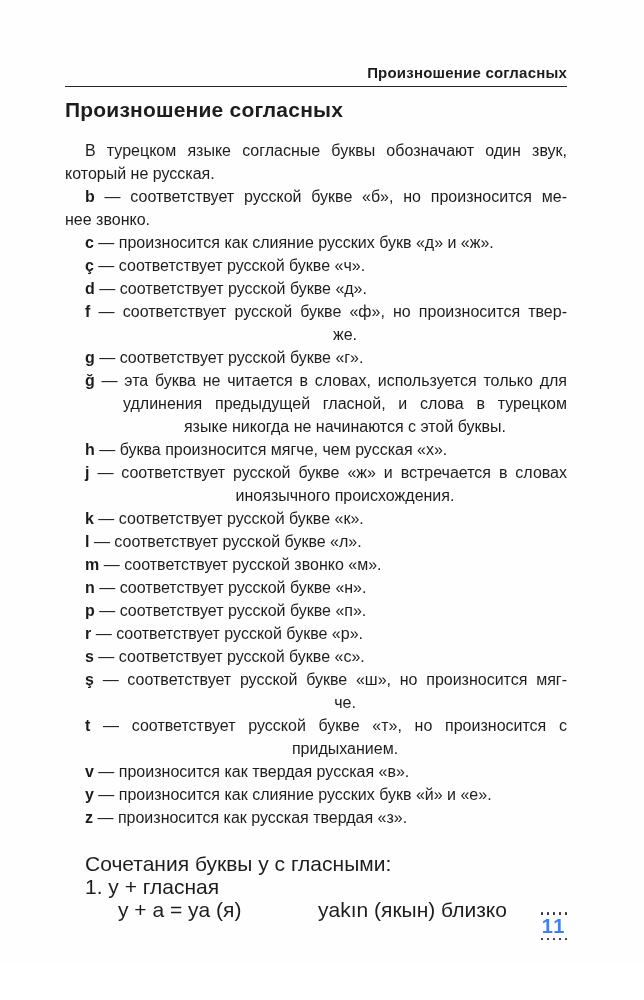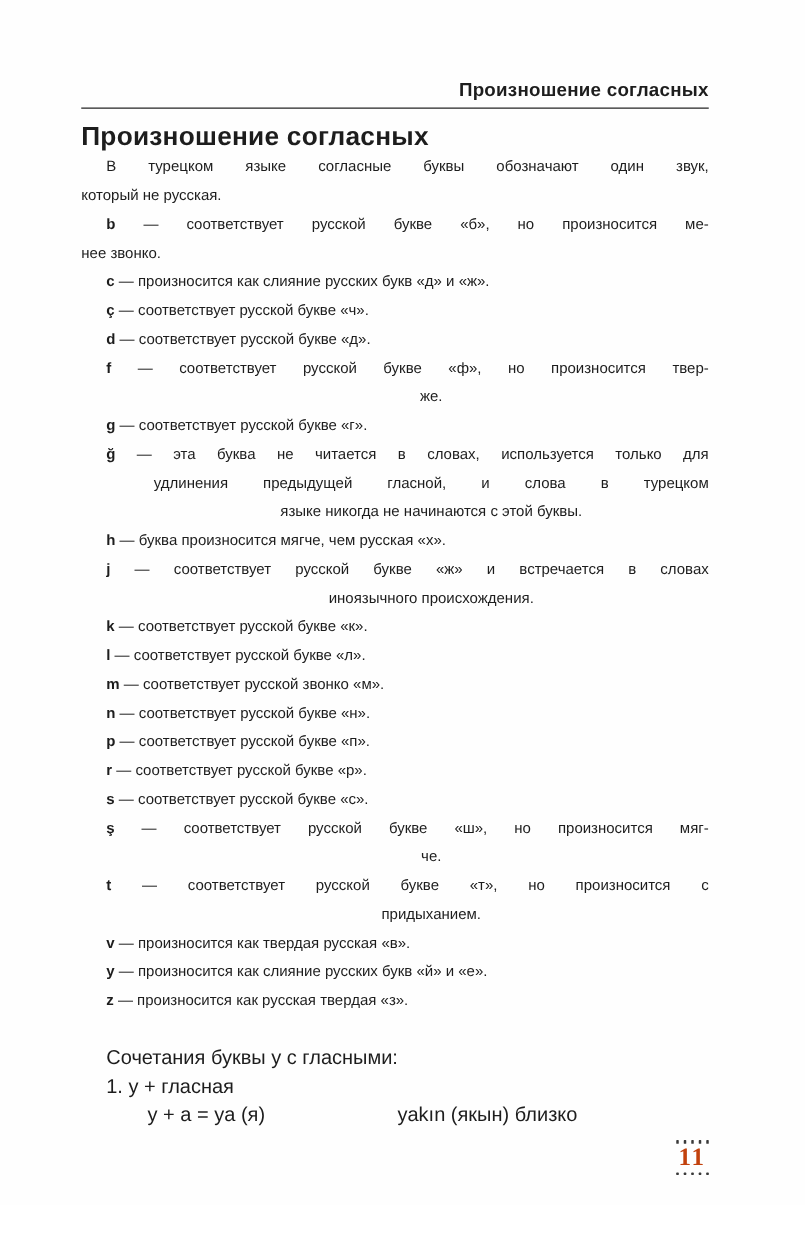--- a/index.html
+++ b/index.html
@@ -21,39 +21,39 @@
     line-height:17px;
   }
   .rule{margin-top:5px;border-top:1.7px solid #242424;height:0;}
   .title{
     margin-top:11px;
     font-size:21px;
     font-weight:700;
     letter-spacing:.2px;
     line-height:24px;
   }
-  .bodytext{margin-top:0;font-size:12px;line-height:23px;}
+  .bodytext{margin-top:17px;font-size:16px;line-height:23px;}
   .line{min-height:23px;}
   .first{padding-left:20px;}
   .cont{padding-left:58px;text-align:center;}
   .mline{padding-left:0;}
   .just{text-align:justify;text-align-last:justify;}
   b{font-weight:700;}
-  .combos{margin-top:23px;font-size:16px;line-height:23px;}
+  .combos{margin-top:23px;font-size:21px;line-height:23px;}
   .indent1{padding-left:20px;}
   .combo-row{padding-left:53px;}
   .formula{display:inline-block;width:200px;}
   .pagenum{position:absolute;top:910px;right:77px;text-align:center;}
   .pagenum .num{
-    font-family:Liberation Serif, serif;
+    font-family:Liberation Sans, sans-serif;
     font-weight:700;
     font-size:20px;
     line-height:19px;
     letter-spacing:1.5px;
-    color:#c2410c;
+    color:#3b82f6;
   }
   .dots{display:flex;gap:3.5px;justify-content:center;margin:2px 0;}
   .dots i{display:block;width:2.5px;height:2.5px;background:#3a3a3a;border-radius:.5px;}
 </style>
 </head>
 <body>
 
 <div class="page">
   <div class="content">
 

